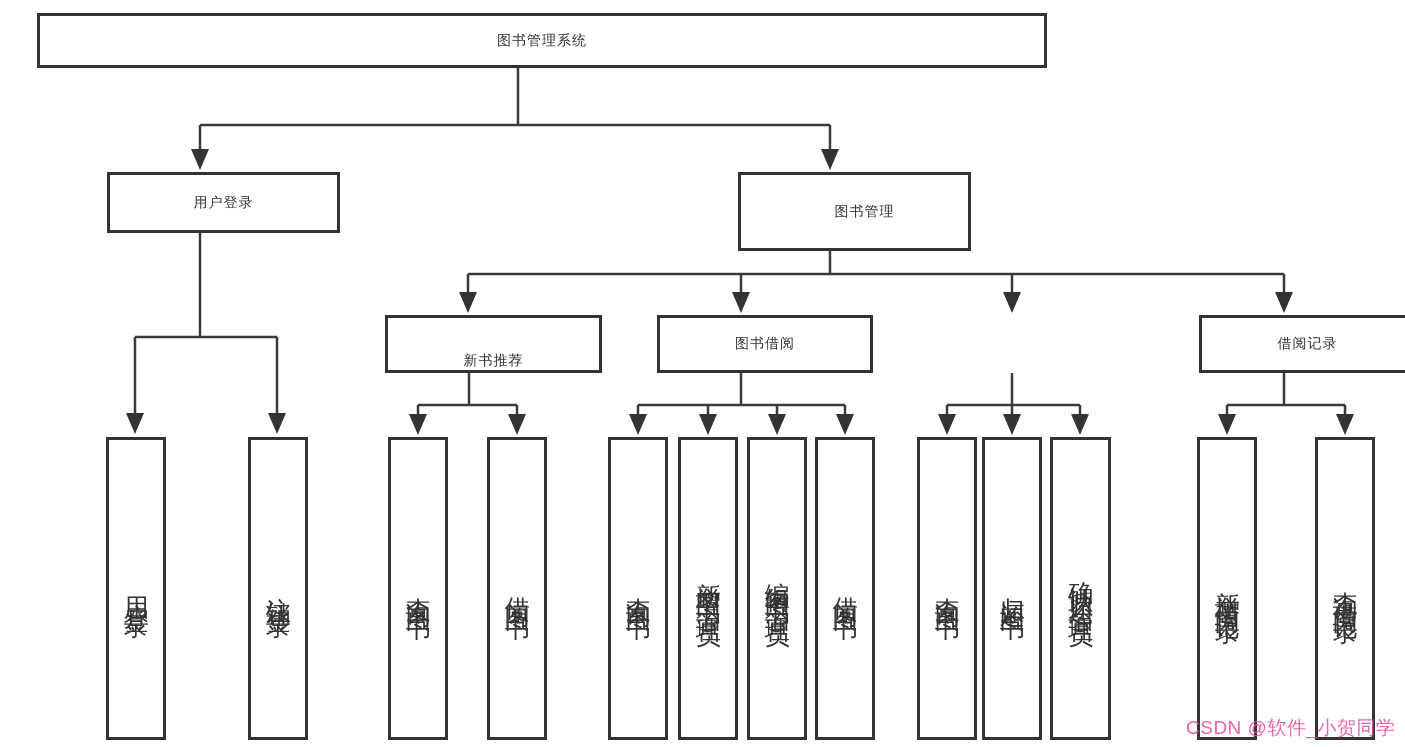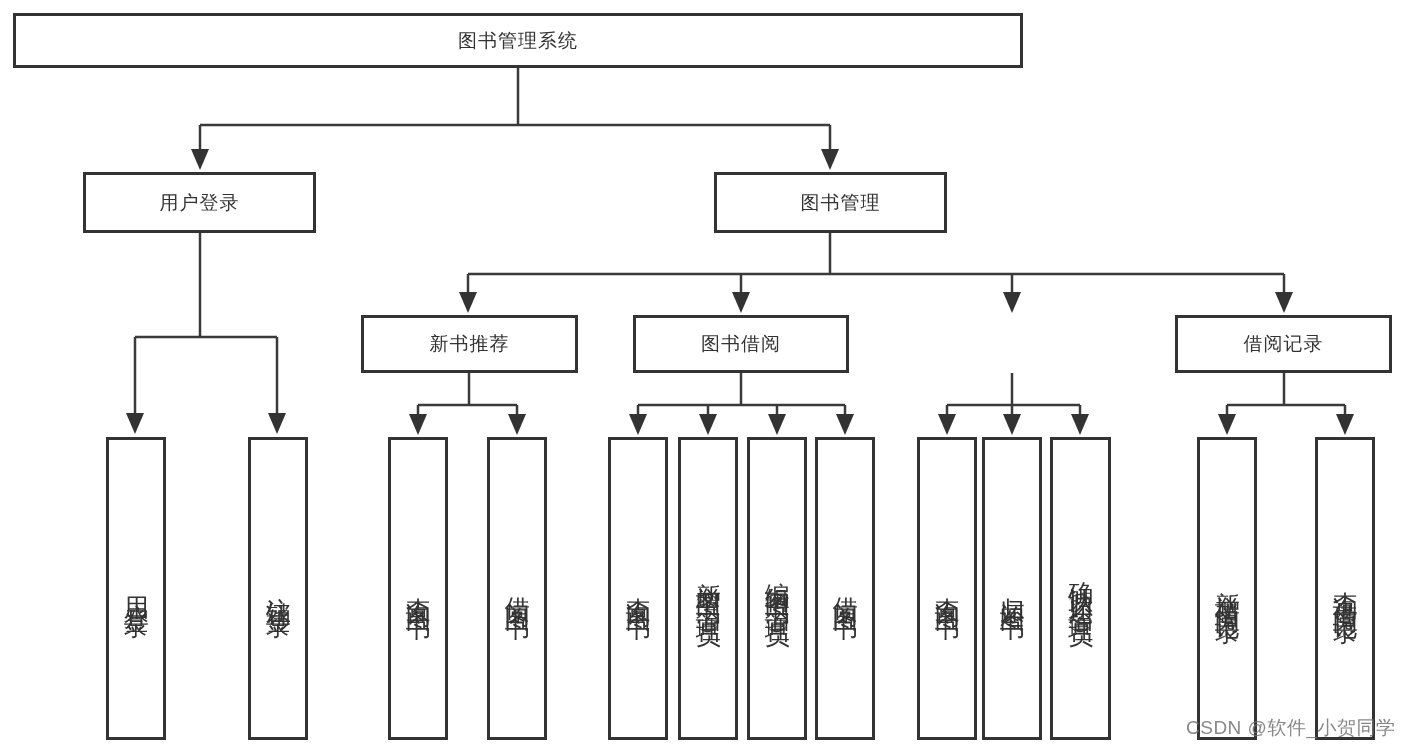--- a/index.html
+++ b/index.html
@@ -32,42 +32,42 @@
   }
   .node {
     position: absolute;
     background: #ffffff;
     border: 3px solid #333333;
     display: flex;
     align-items: center;
     justify-content: center;
     z-index: 2;
   }
-  .node.h { font-size: 19px; letter-spacing: 1px; }
+  .node.h { font-size: 14px; letter-spacing: 1px; margin-left: 24px; }
   .node.root { border-width: 3px; }
   .node.v {
     width: 60px;
     height: 303px;
     top: 437px;
   }
   .node.v .vtext {
     writing-mode: vertical-rl;
     text-orientation: mixed;
     font-size: 25px;
     letter-spacing: 6px;
     line-height: 1.1;
     white-space: nowrap;
   }
   .watermark {
     position: absolute;
     left: 1186px;
     top: 715px;
     font-size: 19px;
     letter-spacing: 0.5px;
-    color: #737373;
+    color: #ec4899;
     opacity: 0.85;
     white-space: nowrap;
     z-index: 5;
   }
 </style>
 </head>
 <body>
 
 <div class="canvas">
 
@@ -140,25 +140,25 @@
     </g>
   </svg>
 
   <div class="node h root" style="left:13px; top:13px; width:1010px; height:55px;">
     <span>图书管理系统</span>
   </div>
 
   <div class="node h" style="left:83px; top:172px; width:233px; height:61px;">
     <span>用户登录</span>
   </div>
-  <div class="node h" style="left:714px; top:172px; width:233px; height:61px;padding-left:20px;">
+  <div class="node h" style="left:714px; top:172px; width:233px; height:79px;padding-left:20px;">
     <span>图书管理</span>
   </div>
 
-  <div class="node h" style="left:361px; top:315px; width:217px; height:58px;">
+  <div class="node h" style="left:361px; top:315px; width:217px; height:58px;align-items:flex-end;">
     <span>新书推荐</span>
   </div>
   <div class="node h" style="left:633px; top:315px; width:216px; height:58px;">
     <span>图书借阅</span>
   </div>
   <div class="node h" style="left:1175px; top:315px; width:217px; height:58px;align-items:center;">
     <span>借阅记录</span>
   </div>
 
   <div class="node v" style="left:106px;">

